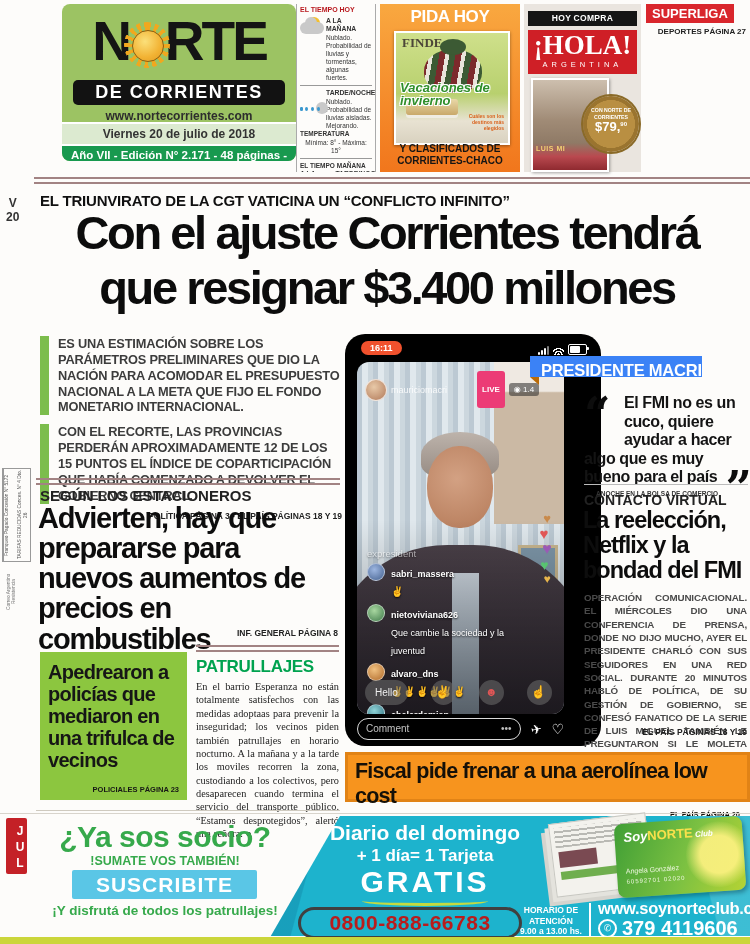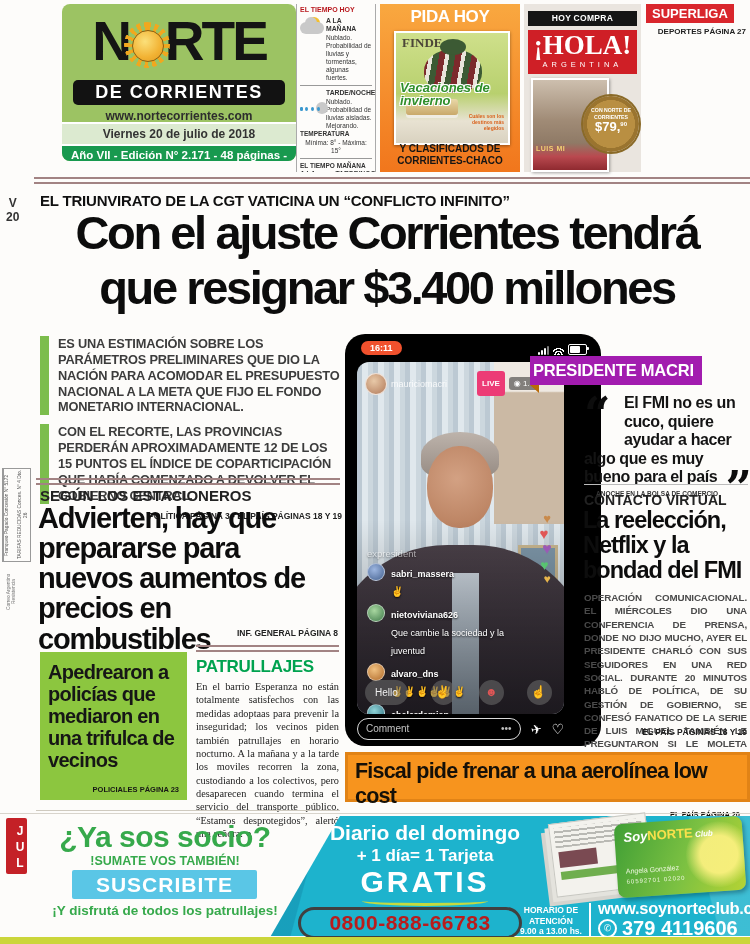--- a/index.html
+++ b/index.html
@@ -132,21 +132,21 @@
   .ig-shirt{position:absolute;left:46%;bottom:0;width:13%;height:40%;background:linear-gradient(180deg,#cdd6df,#9fb0c0);}
   .ig-face{position:absolute;left:34%;top:24%;width:66px;height:82px;border-radius:48%;
            background:radial-gradient(circle at 45% 40%,#d3a183,#b9805f 85%);}
   .ig-hair{position:absolute;left:31%;top:20%;width:78px;height:46px;border-radius:50% 50% 30% 30%;
            background:linear-gradient(180deg,#bdb3ab,#968b83);}
   .ig-shade{position:absolute;left:0;right:0;bottom:0;height:55%;background:linear-gradient(180deg,rgba(0,0,0,0),rgba(0,0,0,.45));}
 
   .ig-head{position:absolute;left:8px;top:9px;display:flex;align-items:center;gap:4px;}
   .ig-av{width:20px;height:20px;border-radius:50%;background:radial-gradient(circle at 40% 35%,#e8c9a8,#b07858);border:1px solid rgba(255,255,255,.7);flex:none;}
   .ig-user{color:rgba(255,255,255,.85);font-size:9px;}
-  .ig-live{background:#ec3b76;color:#fff;font-weight:700;font-size:8px;padding:8px 5px;border-radius:3px;margin-left:26px;}
+  .ig-live{background:#ec3b76;color:#fff;font-weight:700;font-size:8px;padding:14px 5px;border-radius:3px;margin-left:26px;}
   .ig-views{background:rgba(40,40,40,.55);color:#fff;font-size:8px;padding:2px 5px;border-radius:3px;}
 
   .ig-comments{position:absolute;left:10px;top:178px;width:168px;color:#fff;text-shadow:0 1px 2px rgba(0,0,0,.8);margin-top:8px;}
   .ig-line.faint{opacity:.55;font-size:9.5px;margin-bottom:4px;}
   .ig-c{display:flex;margin-bottom:5px;}
   .ig-cav{flex:none;width:16px;height:16px;border-radius:50%;margin-right:6px;border:1px solid rgba(255,255,255,.5);}
   .av1{background:radial-gradient(circle at 40% 35%,#9db6e0,#44618f);}
   .av2{background:radial-gradient(circle at 40% 35%,#a8d7a0,#3f7a4a);}
   .av3{background:radial-gradient(circle at 40% 35%,#f0c080,#b06a2a);}
   .av4{background:radial-gradient(circle at 40% 35%,#90d5d8,#2e6d7e);}
@@ -166,22 +166,22 @@
   .pill.emo{width:25px;padding:0;text-align:center;font-size:12px;color:#f2c04a;}
   .pill.emo.red{color:#e05656;}
 
   .ig-cbar{position:absolute;left:12px;top:384px;width:207px;display:flex;align-items:center;gap:10px;color:#fff;}
   .cfield{flex:1;border:1px solid rgba(255,255,255,.85);border-radius:12px;height:20px;line-height:20px;
           padding:0 8px;color:rgba(255,255,255,.75);font-size:10px;display:flex;justify-content:space-between;}
   .share{font-size:13px;transform:rotate(-12deg);}
   .like{font-size:14px;}
 
   
-  .pm{left:530px;top:356px;width:172px;height:29px;background:#a21caf;color:#fff;font-weight:900;
-      font-size:16.5px;line-height:29px;padding-left:3px;box-sizing:border-box;letter-spacing:-0.2px;}
+  .pm{left:530px;top:356px;width:172px;height:21px;background:#3b82f6;color:#fff;font-weight:900;
+      font-size:16.5px;line-height:29px;padding-left:11px;box-sizing:border-box;letter-spacing:-0.2px;}
   .pm::after{content:"";position:absolute;left:0;bottom:-8px;border-top:8px solid #b96a07;border-left:9px solid rgba(0,0,0,0);}
   .quote{left:584px;top:394px;width:164px;}
   .q-open{float:left;font-weight:900;font-size:46px;line-height:0.9;width:40px;color:#0d0d0d;font-family:"DejaVu Serif",serif;}
   .q-text{font-weight:800;font-size:16px;line-height:1.16;letter-spacing:-0.4px;color:#141414;}
   .q-src{clear:both;text-align:right;font-weight:900;font-size:6.5px;color:#333;padding:3px 30px 0 0;}
   .q-close{position:absolute;right:-4px;bottom:-18px;font-weight:900;font-size:46px;color:#0d0d0d;font-family:"DejaVu Serif",serif;}
   .q-div{left:584px;top:484px;width:164px;border-top:1px solid #bbb;}
 
   
   .cv-kick{left:584px;top:492px;font-weight:600;font-size:14px;color:#222;}

